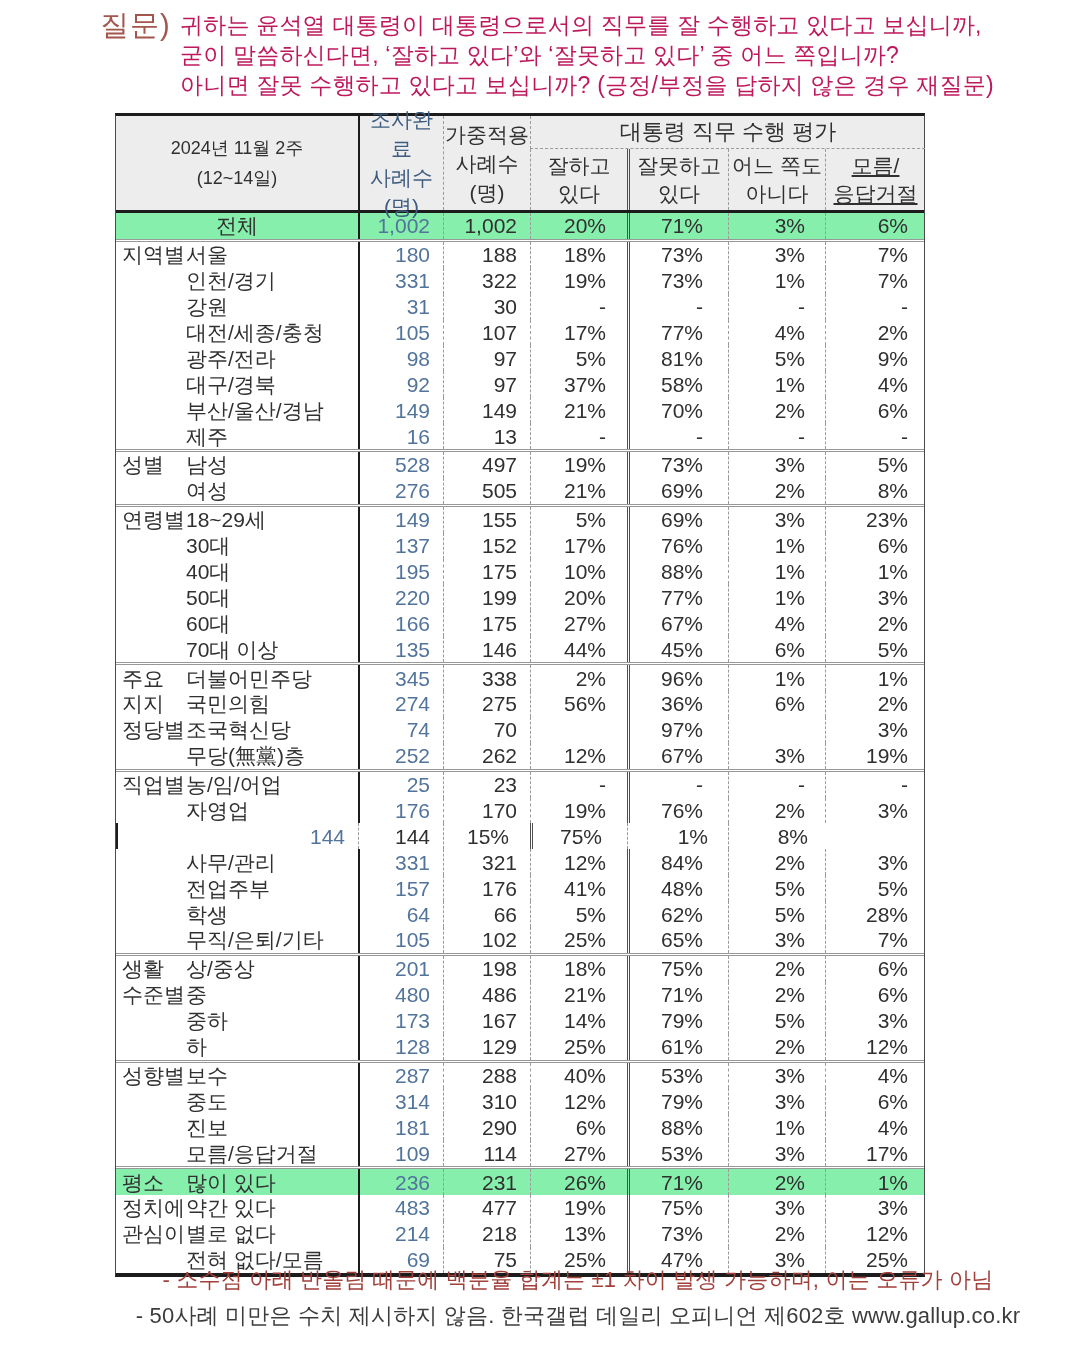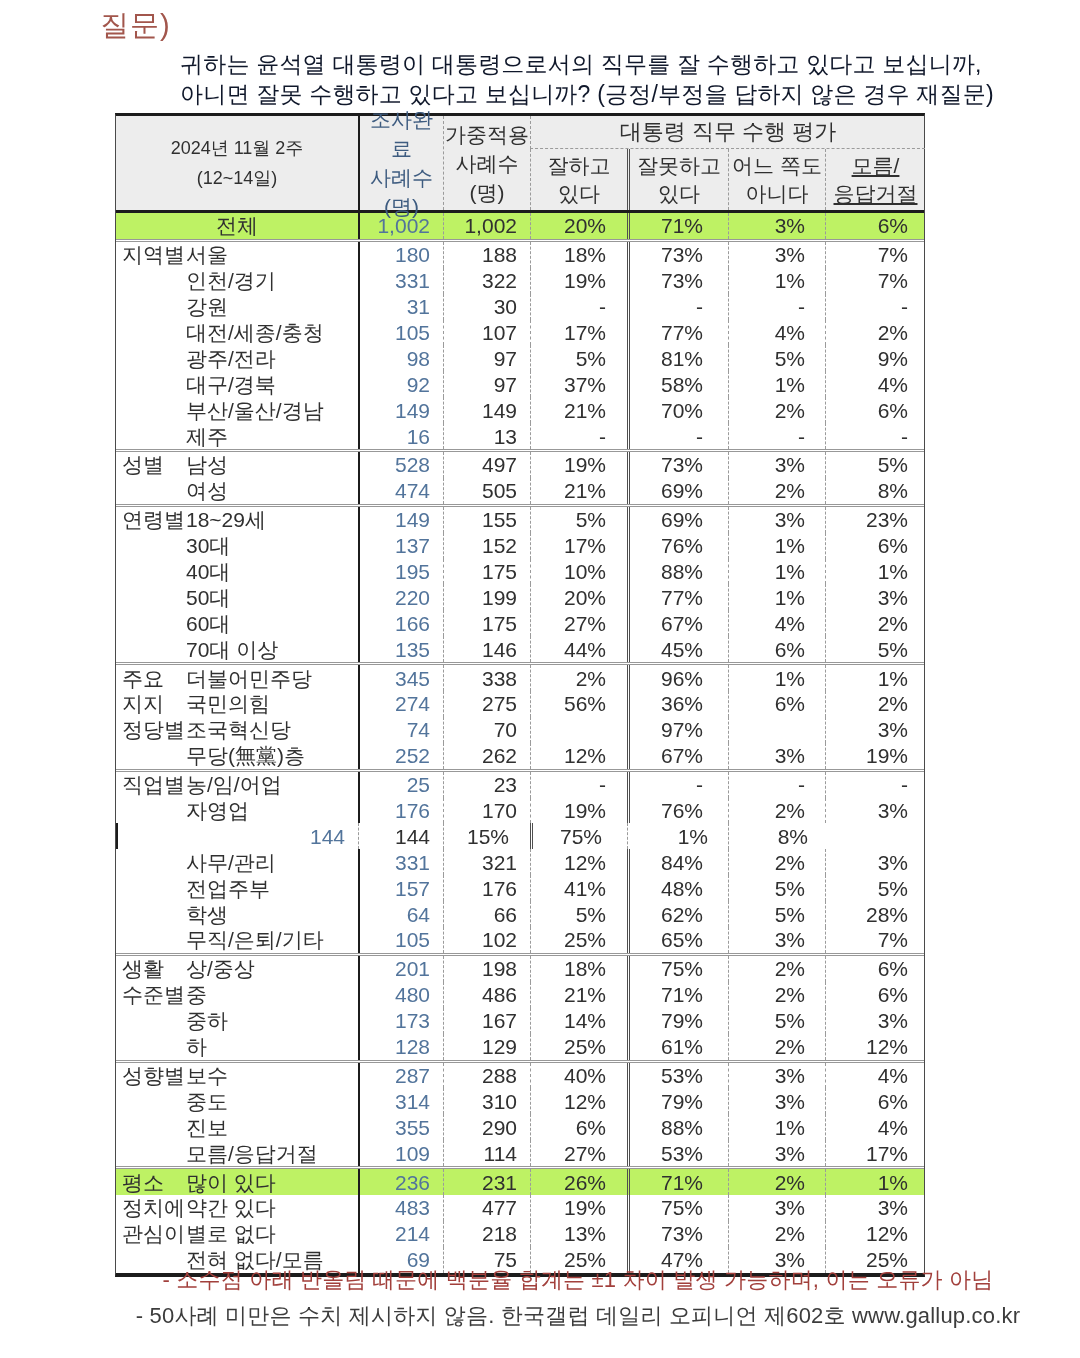--- a/index.html
+++ b/index.html
@@ -9,21 +9,21 @@
     font-family:"Liberation Sans","DejaVu Sans",sans-serif;
     color:#303030;
   }
   
   .question { position:absolute; left:100px; top:10px; width:900px; }
   .q-row { display:flex; }
   .q-label {
     width:80px; flex:0 0 80px; font-size:29px; line-height:30px;
     color:#a2564c; letter-spacing:1px;
   }
-  .q-lines { font-size:23px; line-height:30px; color:#0f172a; letter-spacing:0.2px;margin-top:39px; }
+  .q-lines { font-size:23px; line-height:30px; color:#be185d; letter-spacing:0.2px; }
   
   .ptable {
     position:absolute; left:115px; top:113px; width:810px;
     border-left:1px solid #4a4a4a; border-right:1px solid #4a4a4a;
     border-top:3px solid #1c1c1c; border-bottom:4px solid #1c1c1c;
     font-size:21px;
   }
   .thead {
     display:grid;
     grid-template-columns:242px 85px 87px 97px 101px 97px 100px;
@@ -41,21 +41,21 @@
   .h-sub-d { grid-column:5; border-left:3px double #4f4f4f; }
   .h-sub-n { grid-column:6; border-left:1px dashed #9b9b9b; }
   .h-sub-k { grid-column:7; border-left:1px dashed #9b9b9b;text-decoration:underline; }
   
   .tsec.sep { border-top:3px double #989898; }
   .trow {
     display:grid;
     grid-template-columns:242px 85px 87px 97px 101px 97px 100px;
     height:25.9px;
   }
-  .trow.hl { background:#bef264; }
+  .trow.hl { background:#86efac; }
   .cell { display:flex; align-items:center; line-height:25px; overflow:hidden; white-space:nowrap; }
   .lab { padding-left:6px; }
   .lab .grp { width:64px; flex:0 0 64px; }
   .lab.center { justify-content:center; padding-left:0; }
   .vc { border-left:2px solid #1c1c1c; justify-content:flex-end; padding-right:13px; color:#52749b; }
   .vw { border-left:1px dashed #9b9b9b; justify-content:flex-end; padding-right:13px; }
   .va { border-left:1px dashed #9b9b9b; justify-content:flex-end; padding-right:21px; }
   .vd { border-left:3px double #4f4f4f; justify-content:flex-end; padding-right:25px; }
   .vn { border-left:1px dashed #9b9b9b; justify-content:flex-end; padding-right:20px; }
   .vk { border-left:1px dashed #9b9b9b; justify-content:flex-end; padding-right:17px; }
@@ -66,22 +66,22 @@
   .fn2 { color:#3c3c3c; }
 </style>
 </head>
 <body>
 
 <div class="question">
   <div class="q-row">
     <div class="q-label">질문)</div>
     <div class="q-lines">
       <div>귀하는 윤석열 대통령이 대통령으로서의 직무를 잘 수행하고 있다고 보십니까,</div>
+      <div>굳이 말씀하신다면, ‘잘하고 있다’와 ‘잘못하고 있다’ 중 어느 쪽입니까?</div>
       <div>아니면 잘못 수행하고 있다고 보십니까? (긍정/부정을 답하지 않은 경우 재질문)</div>
-      <div>굳이 말씀하신다면, ‘잘하고 있다’와 ‘잘못하고 있다’ 중 어느 쪽입니까?</div>
     </div>
   </div>
 </div>
 
 <div class="ptable">
   <div class="thead">
     <div class="hcell h-label">
       <span>2024년 11월 2주</span>
       <span>(12~14일)</span>
     </div>
@@ -236,21 +236,21 @@
           <div class="cell va">19%</div>
           <div class="cell vd">73%</div>
           <div class="cell vn">3%</div>
           <div class="cell vk">5%</div>
         </div>
         <div class="trow">
           <div class="cell lab">
             <span class="grp"></span>
             <span class="itm">여성</span>
           </div>
-          <div class="cell vc">474</div>
+          <div class="cell vc">276</div>
           <div class="cell vw">505</div>
           <div class="cell va">21%</div>
           <div class="cell vd">69%</div>
           <div class="cell vn">2%</div>
           <div class="cell vk">8%</div>
         </div>
       </div>
       <div class="tsec sep">
         <div class="trow">
           <div class="cell lab">
@@ -530,21 +530,21 @@
           <div class="cell va">12%</div>
           <div class="cell vd">79%</div>
           <div class="cell vn">3%</div>
           <div class="cell vk">6%</div>
         </div>
         <div class="trow">
           <div class="cell lab">
             <span class="grp"></span>
             <span class="itm">진보</span>
           </div>
-          <div class="cell vc">355</div>
+          <div class="cell vc">181</div>
           <div class="cell vw">290</div>
           <div class="cell va">6%</div>
           <div class="cell vd">88%</div>
           <div class="cell vn">1%</div>
           <div class="cell vk">4%</div>
         </div>
         <div class="trow">
           <div class="cell lab">
             <span class="grp"></span>
             <span class="itm">모름/응답거절</span>

